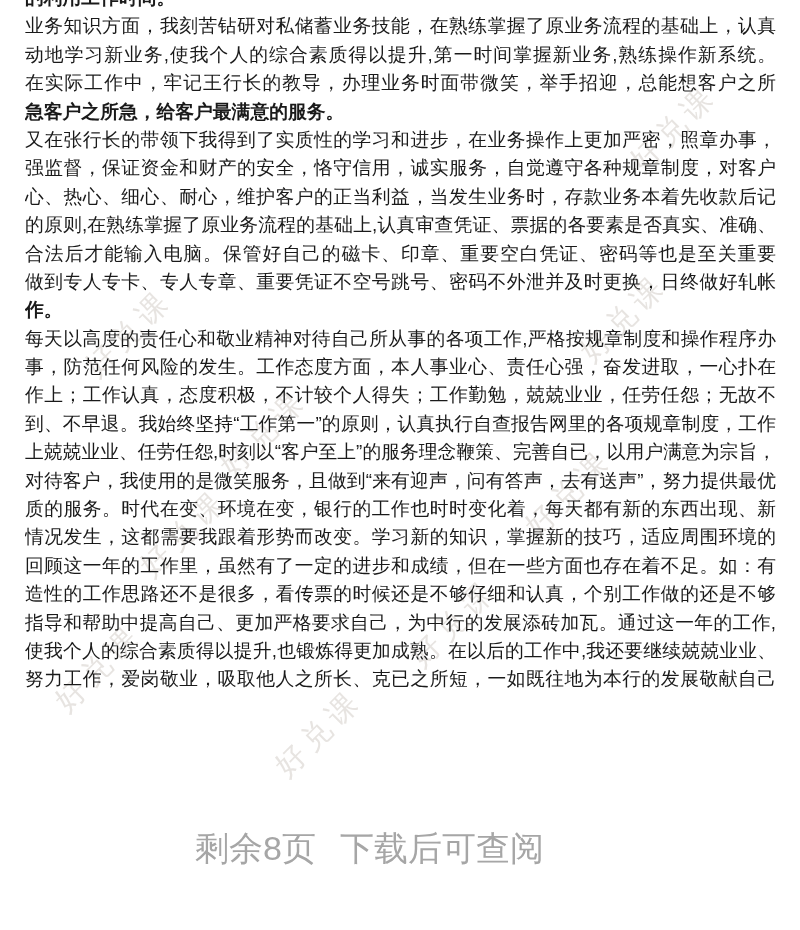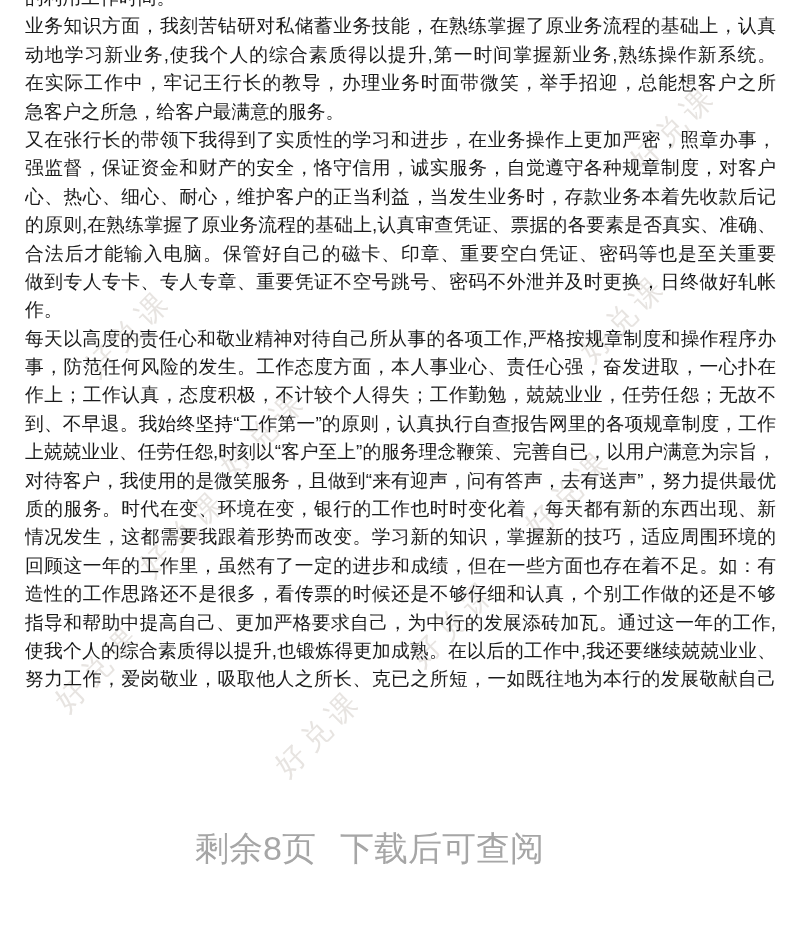--- a/index.html
+++ b/index.html
@@ -43,20 +43,21 @@
   }
   .doc-text .line {
     height: 28.4px;
     overflow: hidden;
     text-align: justify;
     text-align-last: justify;
     white-space: normal;
   }
   .doc-text .line.para-end {
     text-align-last: left;
+    font-weight: bold;
   }
   
   .preview-footer {
     position: absolute;
     left: 195px;
     top: 828px;
     z-index: 1;
     display: flex;
     gap: 24px;
     font-size: 34px;

